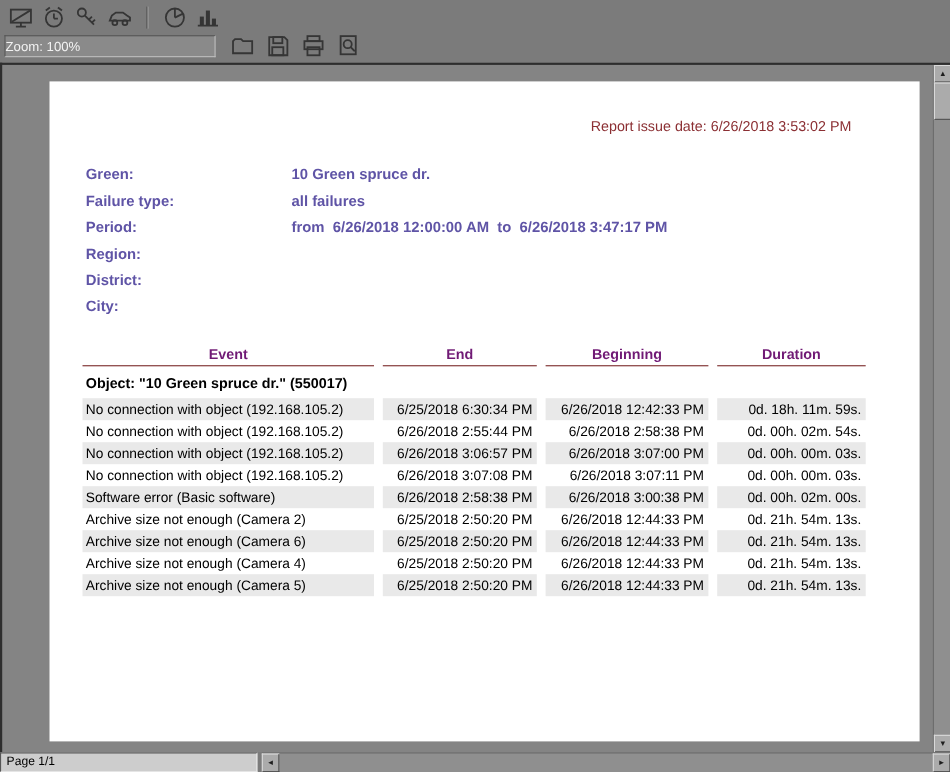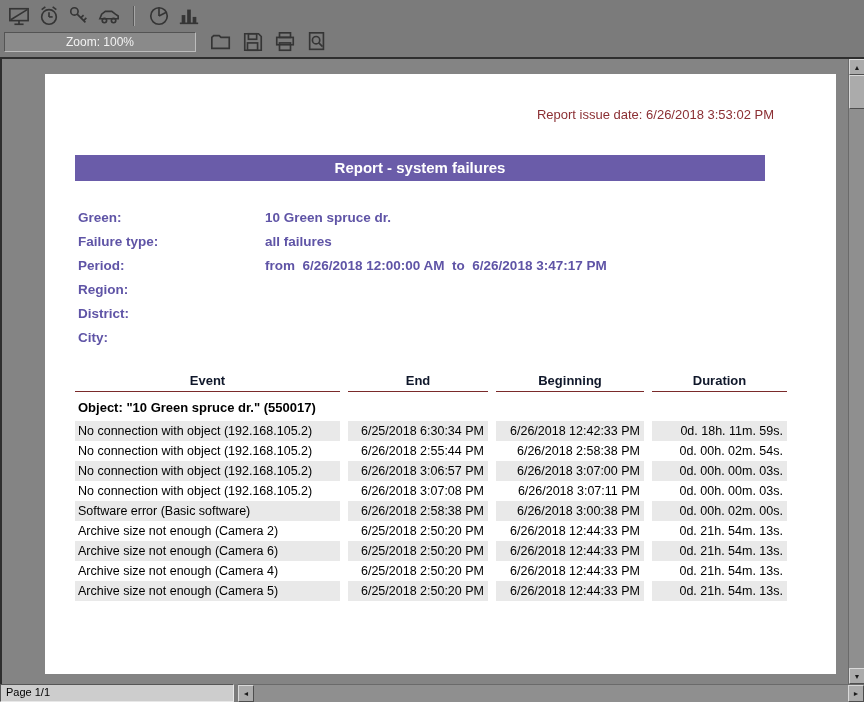--- a/index.html
+++ b/index.html
@@ -9,21 +9,21 @@
   .app { position:relative; width:864px; height:702px; background:#7b7b7b; }
 
   
   .toolbar-row { display:flex; align-items:center; }
   .row1 { height:30px; padding:3px 4px 1px 4px; }
   .row2 { height:27px; padding:1px 4px 4px 4px; }
   .tbtn { width:30px; height:24px; display:flex; align-items:center; justify-content:center;
           background:transparent; border:none; cursor:pointer; }
   .tbtn svg { display:block; }
   .sep { width:2px; height:20px; margin:0 9px; border-left:1px solid #585858; border-right:1px solid #a6a6a6; }
-  .zoom-box { width:192px; height:20px; line-height:18px; text-align:center; font-size:12px;
+  .zoom-box { width:192px; height:20px; line-height:18px; font-size:12px;
               color:#f2f2f2; background:#8a8a8a; border:1px solid;
               border-color:#545454 #bcbcbc #bcbcbc #545454; }
   .row2 .tbtn { margin-left:2px; }
   .row2 .tbtn:first-of-type { margin-left:10px; }
 
   
   .viewport { position:absolute; top:57px; left:0; width:864px; height:627px;
               background:#848484; border-top:2px solid #2e2e2e; border-left:2px solid #2e2e2e;
               overflow:hidden; }
   .page { position:absolute; left:43px; top:15px; width:791px; height:600px; background:#ffffff; }
@@ -32,21 +32,21 @@
   .title-bar { margin:33px 0 0 30px; width:690px; height:26px; background:#6a5ca9; color:#ffffff;
                font-weight:bold; font-size:15px; text-align:center; line-height:26px; }
 
   .fields { margin:24px 0 0 33px; }
   .field-row { display:flex; height:24px; align-items:center; font-size:13.5px; font-weight:bold; color:#5f54a6; }
   .field-label { width:187px; }
   .field-value { white-space:pre; }
 
   .rtable { margin:20px 0 0 30px; width:712px; font-size:12.5px; color:#000; }
   .thead, .trow { display:grid; grid-template-columns:265px 140px 148px 135px; column-gap:8px; }
-  .th { color:#0f172a; font-weight:bold; font-size:13px; text-align:center;
+  .th { color:#701a75; font-weight:bold; font-size:13px; text-align:center;
         padding:4px 0 3px 0; border-bottom:1px solid #7a2a2a; }
   .group-row { font-weight:bold; font-size:13px; padding:8px 3px 6px 3px; }
   .trow { height:20px; align-items:center; }
   .td { padding:0 4px; line-height:20px; overflow:hidden; white-space:nowrap; }
   .td.ev { text-align:left; padding-left:3px; }
   .td.num { text-align:right; }
   .tbody .trow:nth-child(odd) .td { background:#e9e9e9; }
 
   
   .vscroll { position:absolute; top:0; right:0; width:16px; height:625px; background:#8f8f8f;
@@ -172,21 +172,20 @@
             <line x1="14" y1="13" x2="18" y2="17"></line>
         </svg>
       </span>
     </button>
   </div>
 
   <div class="viewport">
     <div class="page">
 
       <div class="issue-date">Report issue date: 6/26/2018 3:53:02 PM</div>
-      <div class="title-bar">Report - system failures</div>
 
       <div class="fields">
         <div class="field-row">
           <span class="field-label">Green:</span>
           <span class="field-value">10 Green spruce dr.</span>
         </div>
         <div class="field-row">
           <span class="field-label">Failure type:</span>
           <span class="field-value">all failures</span>
         </div>

